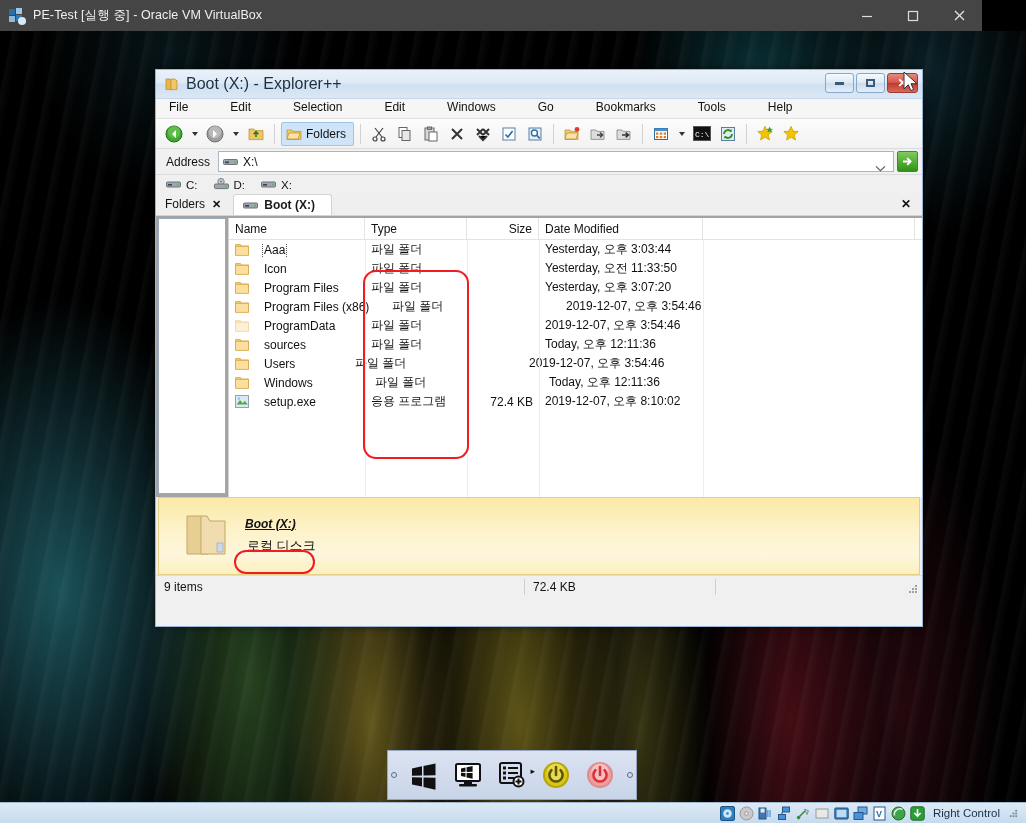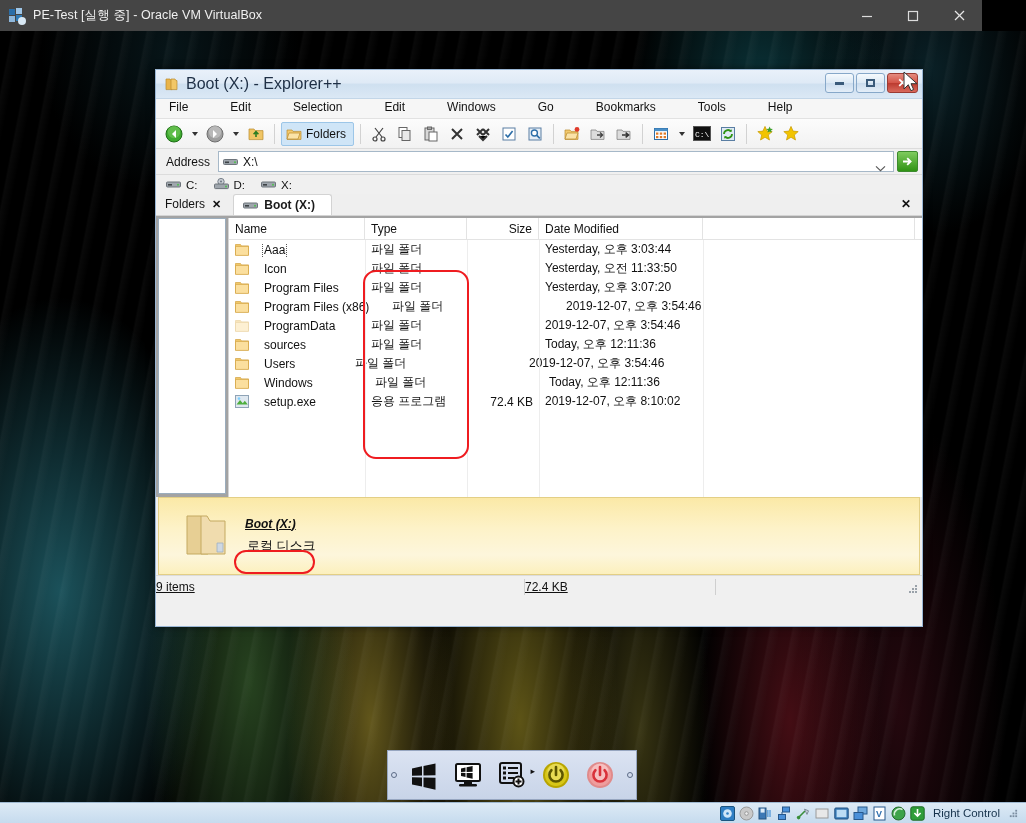--- a/index.html
+++ b/index.html
@@ -178,21 +178,21 @@
     background: linear-gradient(to bottom,#fbe9a7,#fdf2c8 40%,#fdf6dc 75%,#fcf0bd);
     border: 1px solid #e3cf86;
     display: flex; align-items: center; gap: 14px; padding-left: 22px;
   }
   .det-text { display: flex; flex-direction: column; gap: 5px; }
   .det-title { font-size: 12px; font-style: italic; font-weight: bold; color: #111; text-decoration: underline; }
   .det-sub { font-size: 13px; color: #111; position: relative; padding: 1px 2px; }
 
   
   .statusbar { height: 22px; background: #f0f0f0; display: flex; align-items: center; border-top: 1px solid #dcdcdc; position: relative; }
-  .st-cell { font-size: 12px; color: #111; padding-left: 0; height: 22px; display: flex; align-items: center; text-decoration: underline; }
+  .st-cell { font-size: 12px; color: #111; padding-left: 8px; height: 22px; display: flex; align-items: center; }
   .st-sep { width: 1px; height: 16px; background: #cfcfcf; }
   .grip { position: absolute; right: 4px; bottom: 3px; width: 11px; height: 11px; }
 
   
   .annot {
     position: absolute; border: 2.5px solid #ef1c20; border-radius: 13px;
     pointer-events: none;
   }
   #annot-type { left: 363px; top: 270px; width: 106px; height: 189px; }
   #annot-local { left: 234px; top: 550px; width: 81px; height: 24px; border-radius: 12px; }

